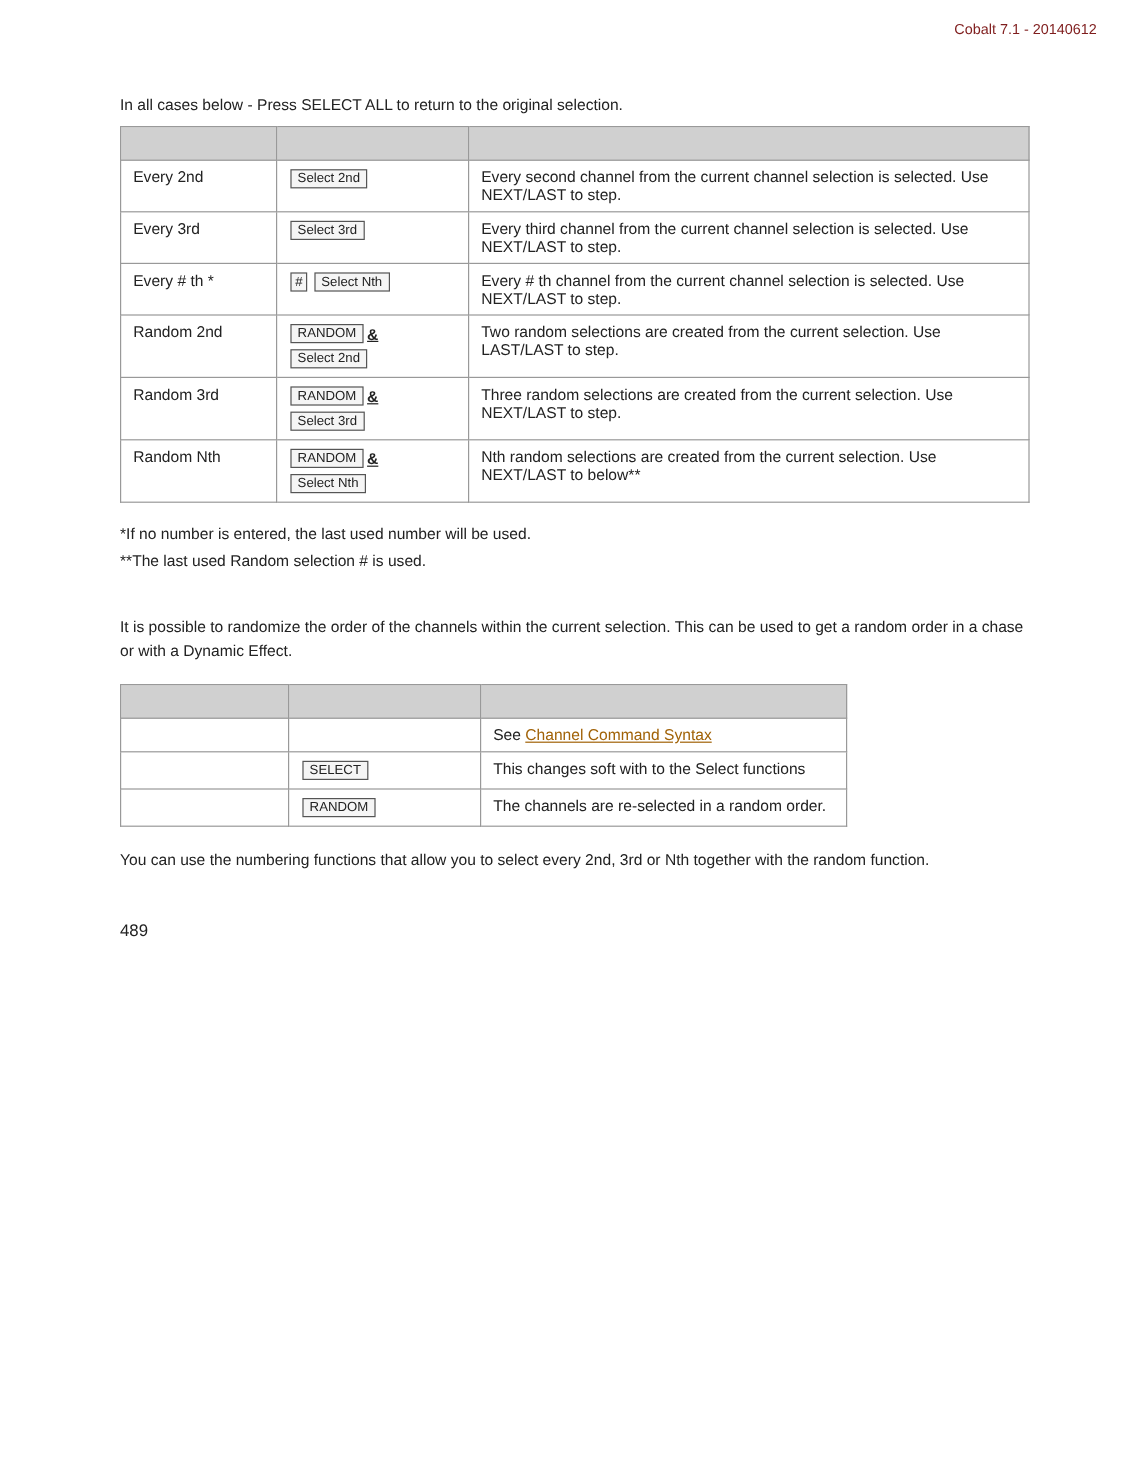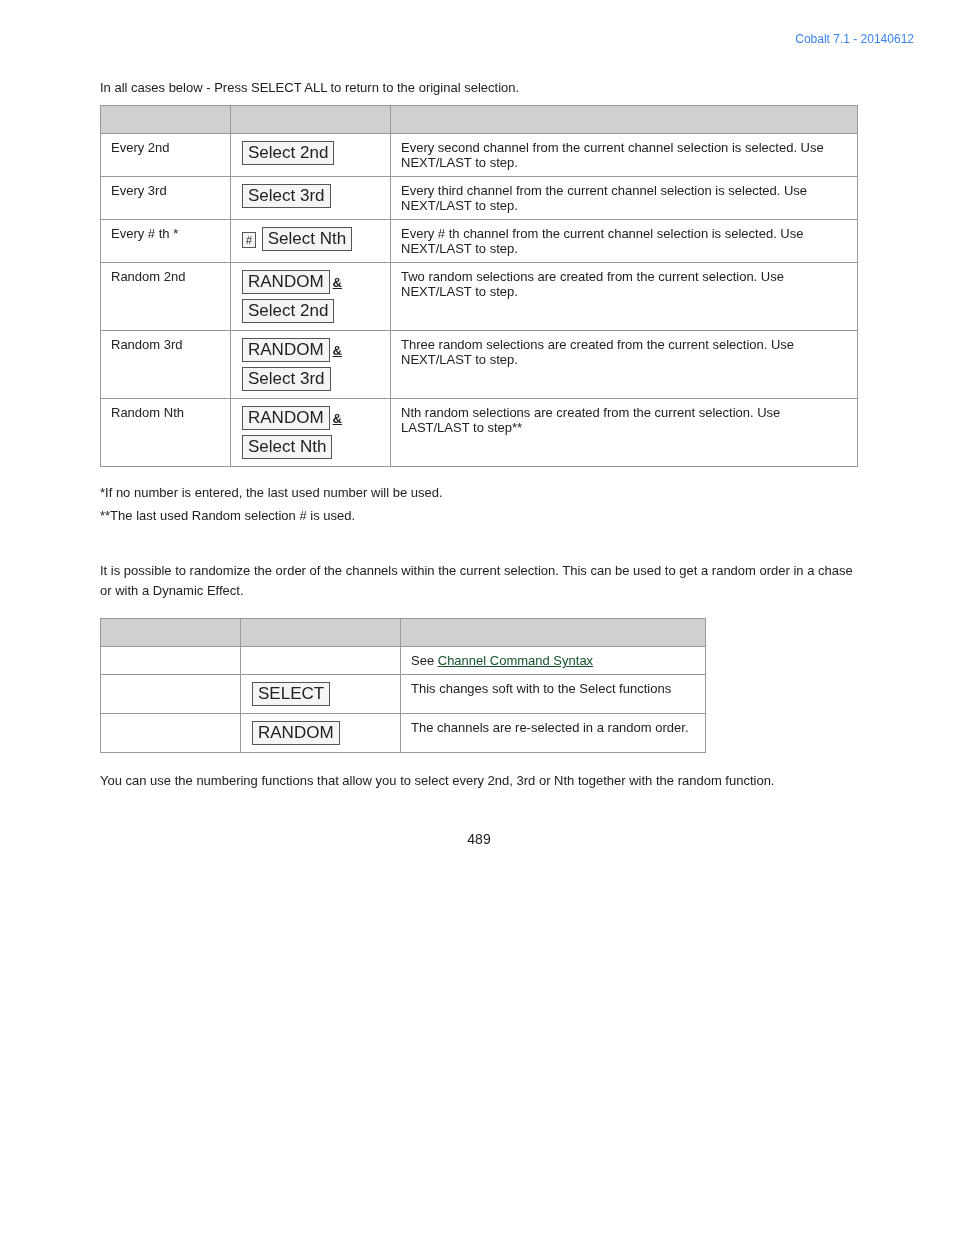--- a/index.html
+++ b/index.html
@@ -7,24 +7,24 @@
       background: #fff;
       font-family: Arial, Helvetica, sans-serif;
       font-size: 13px;
       color: #222;
       width: 954px;
       min-height: 1235px;
       position: relative;
     }
     .page-header {
       position: absolute;
-      top: 32px;
+      top: 17px;
       right: 40px;
       font-size: 12px;
-      color: #3b82f6;
+      color: #7f1d1d;
     }
     .page-content {
       padding: 80px 96px 60px 100px;
     }
     .intro-text {
       margin-bottom: 10px;
       font-size: 13px;
     }
     
     .main-table {
@@ -49,21 +49,21 @@
       width: 160px;
     }
     .main-table td:nth-child(3) {
       width: auto;
     }
     
     .key-btn {
       display: inline-block;
       border: 1px solid #555;
       padding: 1px 5px;
-      font-size: 17px;
+      font-size: 11px;
       font-family: Arial, sans-serif;
       background: #f5f5f5;
       margin: 1px 1px;
       white-space: nowrap;
     }
     .key-btn-sm {
       display: inline-block;
       border: 1px solid #555;
       padding: 1px 3px;
       font-size: 11px;
@@ -110,26 +110,26 @@
     .second-table td:first-child {
       width: 140px;
     }
     .second-table td:nth-child(2) {
       width: 160px;
     }
     .second-table td:nth-child(3) {
       width: auto;
     }
     a {
-      color: #14532d;
+      color: #a16207;
       text-decoration: underline;
       text-align: center;
     }
     .page-number {
-      text-align: center;
+      text-align: left;
       font-size: 14px;
       margin-top: 40px;
     }
     .last-para {
       font-size: 13px;
       line-height: 1.5;
       margin-bottom: 10px;
     }
   </style>
 </head>
@@ -182,21 +182,21 @@
         <td>Random 2nd</td>
         <td>
           <div class="btn-row">
             <span class="key-btn">RANDOM</span>
             <span class="amp">&amp;</span>
           </div>
           <div>
             <span class="key-btn">Select 2nd</span>
           </div>
         </td>
-        <td>Two random selections are created from the current selection. Use NEXT/LAST to step.</td>
+        <td>Two random selections are created from the current selection. Use LAST/LAST to step.</td>
       </tr>
 
       <tr>
         <td>Random 3rd</td>
         <td>
           <div class="btn-row">
             <span class="key-btn">RANDOM</span>
             <span class="amp">&amp;</span>
           </div>
           <div>
@@ -210,21 +210,21 @@
         <td>Random Nth</td>
         <td>
           <div class="btn-row">
             <span class="key-btn">RANDOM</span>
             <span class="amp">&amp;</span>
           </div>
           <div>
             <span class="key-btn">Select Nth</span>
           </div>
         </td>
-        <td>Nth random selections are created from the current selection. Use LAST/LAST to step**</td>
+        <td>Nth random selections are created from the current selection. Use NEXT/LAST to below**</td>
       </tr>
     </tbody>
   </table>
 
   <p class="footnote">*If no number is entered, the last used number will be used.</p>
   <p class="footnote">**The last used Random selection # is used.</p>
 
   <br>
   <br>
 

